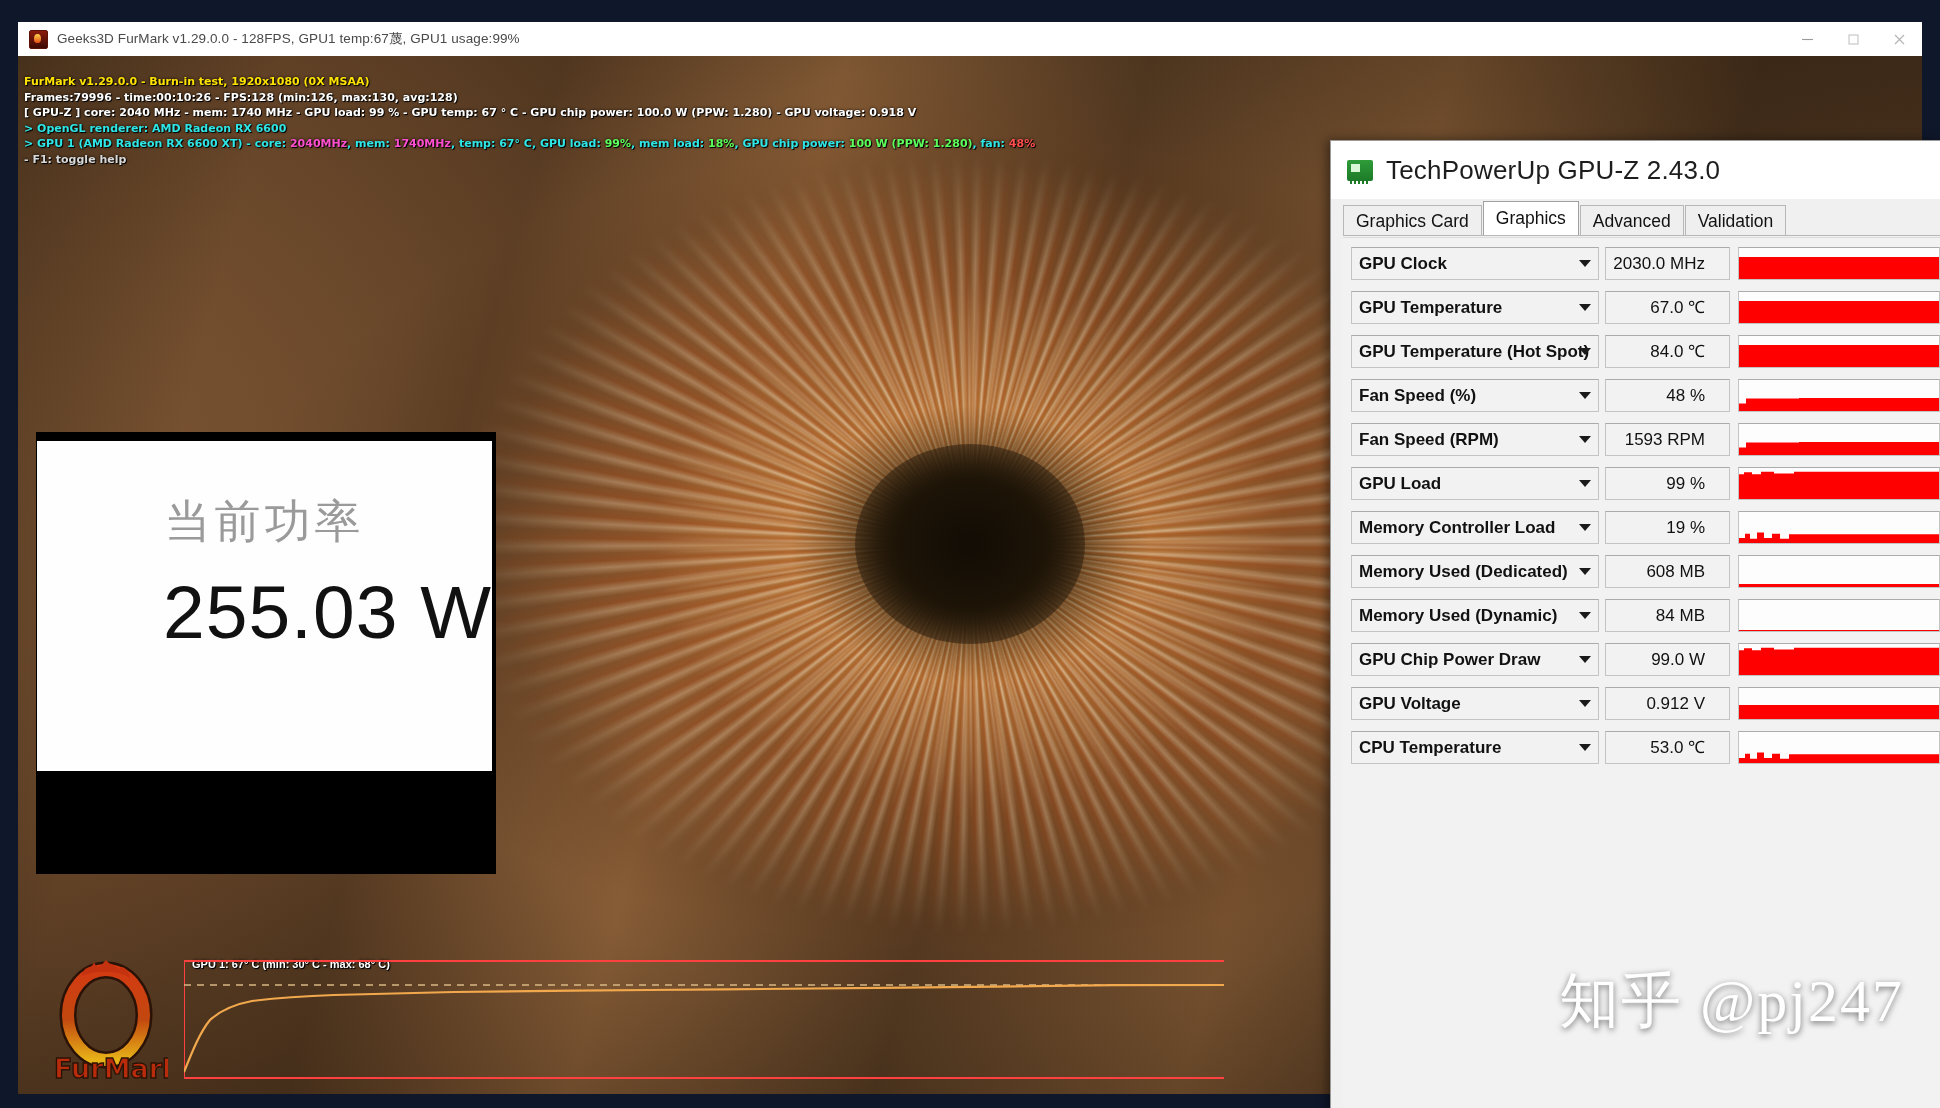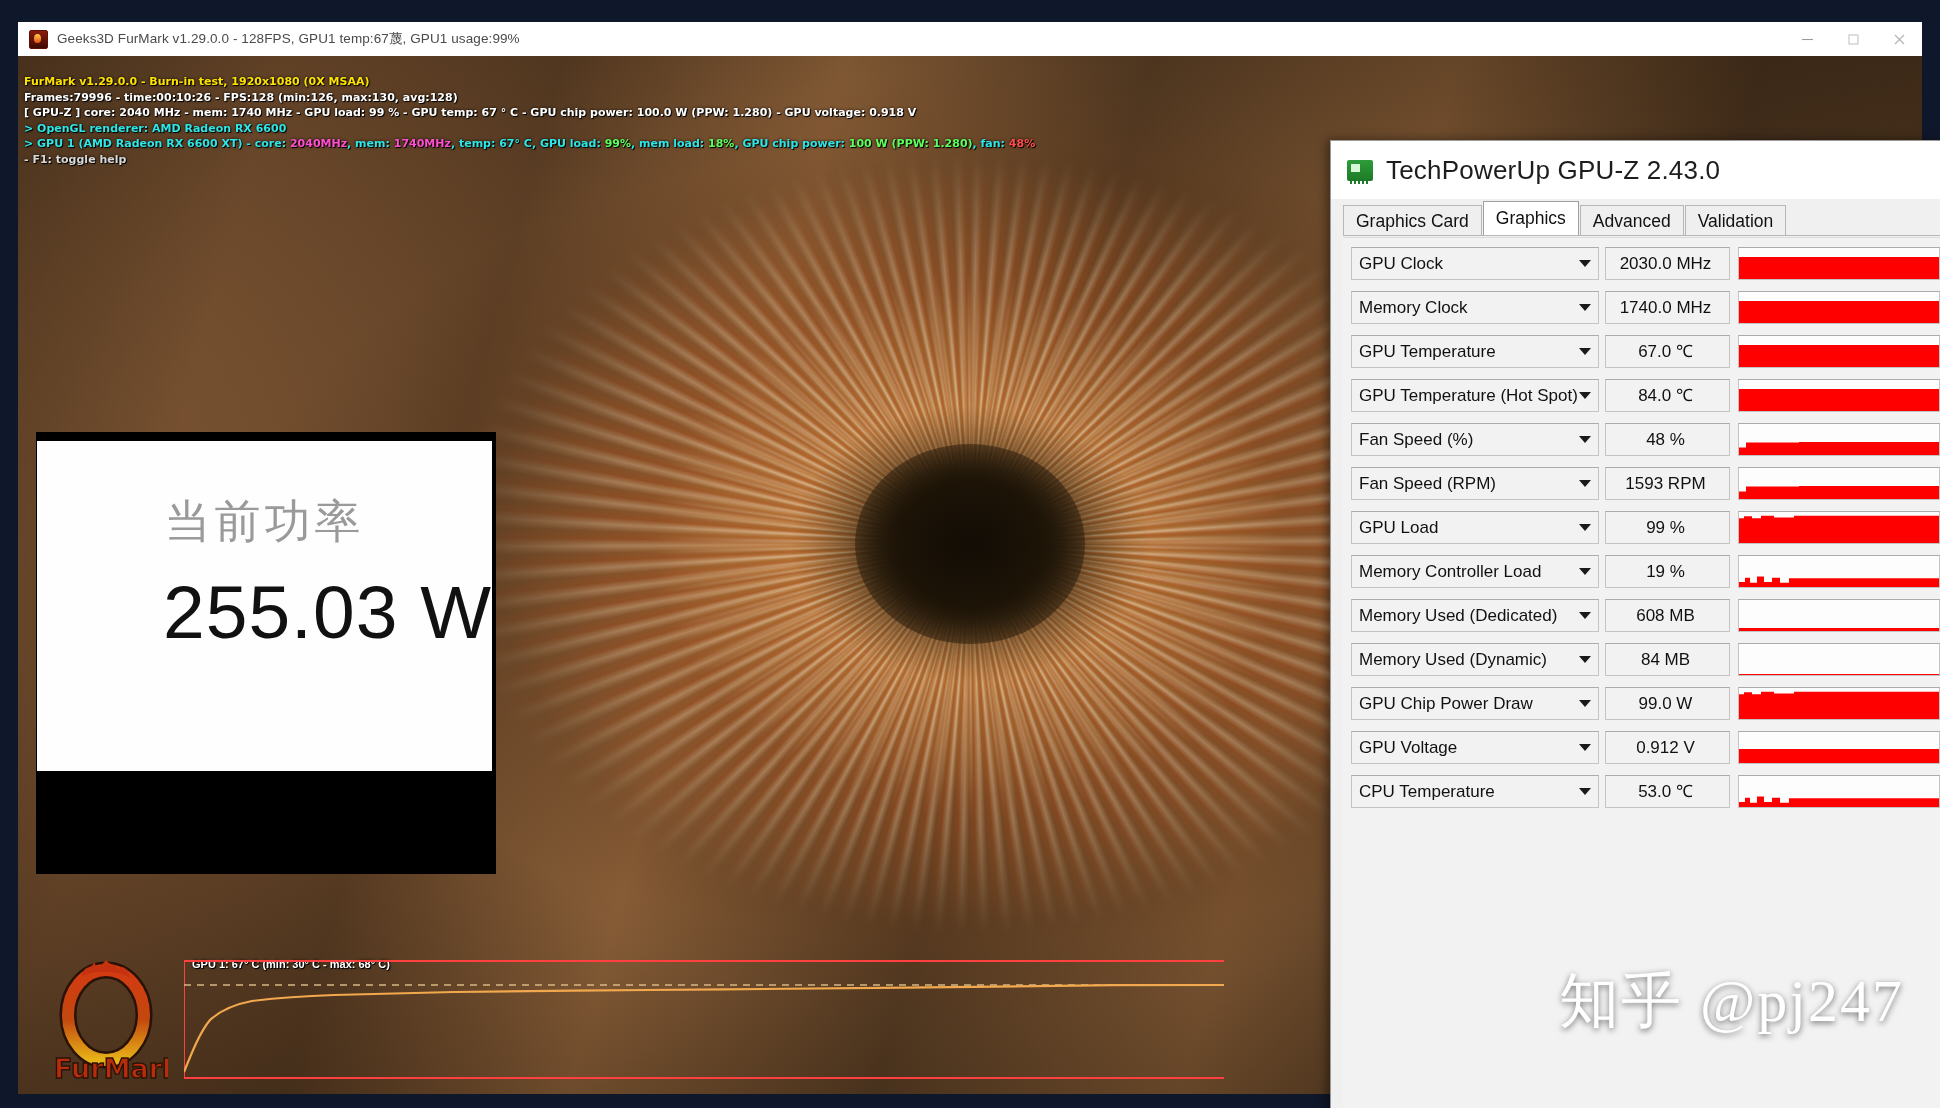--- a/index.html
+++ b/index.html
@@ -175,31 +175,31 @@
     background:#f2f2f2;border-top:1px solid #dcdcdc;
     padding-top:6px;box-sizing:border-box;
   }
   .sensor-row{
     display:flex;align-items:center;height:39px;margin-bottom:5px;padding-left:8px;
   }
   .sensor-name{
     width:248px;height:33px;line-height:31px;box-sizing:border-box;
     background:#f2f2f2;border:1px solid #c4c4c4;border-top-color:#ababab;
     padding-left:7px;font-size:17px;color:#111;position:relative;
-    white-space:nowrap;overflow:hidden;
+    white-space:nowrap;overflow:hidden;font-weight:bold;
   }
   .sensor-name .caret{
     position:absolute;right:7px;top:12px;width:0;height:0;
     border-left:6px solid transparent;border-right:6px solid transparent;
     border-top:7px solid #1a1a1a;
   }
   .sensor-value{
     width:125px;height:33px;line-height:31px;box-sizing:border-box;
     background:#f2f2f2;border:1px solid #c4c4c4;border-top-color:#ababab;
-    margin-left:6px;padding-right:4px;text-align:center;font-size:17px;color:#111;
+    margin-left:6px;padding-right:24px;text-align:right;font-size:17px;color:#111;
     white-space:nowrap;overflow:hidden;
   }
   .sensor-graph{
     flex:1;height:33px;box-sizing:border-box;margin-left:8px;
     background:#fdfdfd;border:1px solid #c4c4c4;border-top-color:#ababab;
     position:relative;overflow:hidden;
   }
   .sensor-graph .fill{
     position:absolute;left:0;right:0;bottom:0;background:#fe0000;
   }
@@ -316,27 +316,20 @@
 
     <div id="sensor-list">
         <div class="sensor-row">
           <div class="sensor-name">GPU Clock<span class="caret"></span></div>
           <div class="sensor-value">2030.0 MHz</div>
           <div class="sensor-graph">
             <div class="fill" style="height: 72%; background: rgb(254, 0, 0);"></div>
           </div>
         </div>
         <div class="sensor-row">
-          <div class="sensor-name">Memory Clock<span class="caret"></span></div>
-          <div class="sensor-value">1740.0 MHz</div>
-          <div class="sensor-graph">
-            <div class="fill" style="height: 72%; background: rgb(254, 0, 0);"></div>
-          </div>
-        </div>
-        <div class="sensor-row">
           <div class="sensor-name">GPU Temperature<span class="caret"></span></div>
           <div class="sensor-value">67.0 ℃</div>
           <div class="sensor-graph">
             <div class="fill" style="height: 70%; background: rgb(254, 0, 0);"></div>
           </div>
         </div>
         <div class="sensor-row">
           <div class="sensor-name">GPU Temperature (Hot Spot)<span class="caret"></span></div>
           <div class="sensor-value">84.0 ℃</div>
           <div class="sensor-graph">

